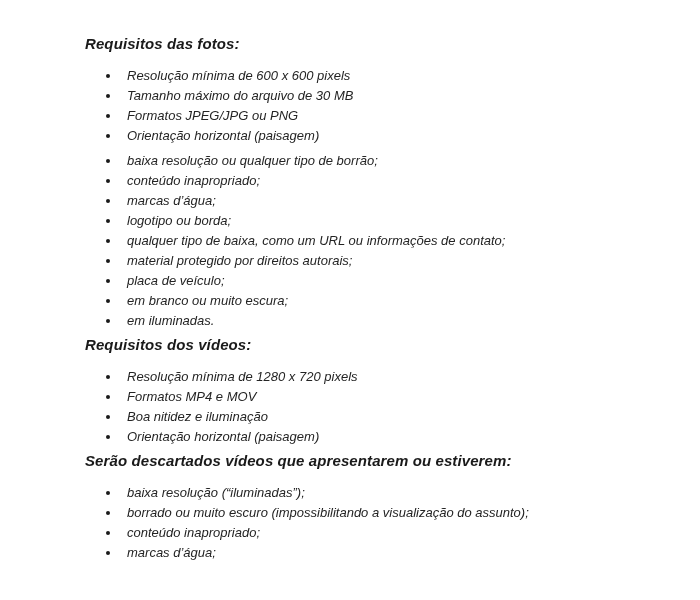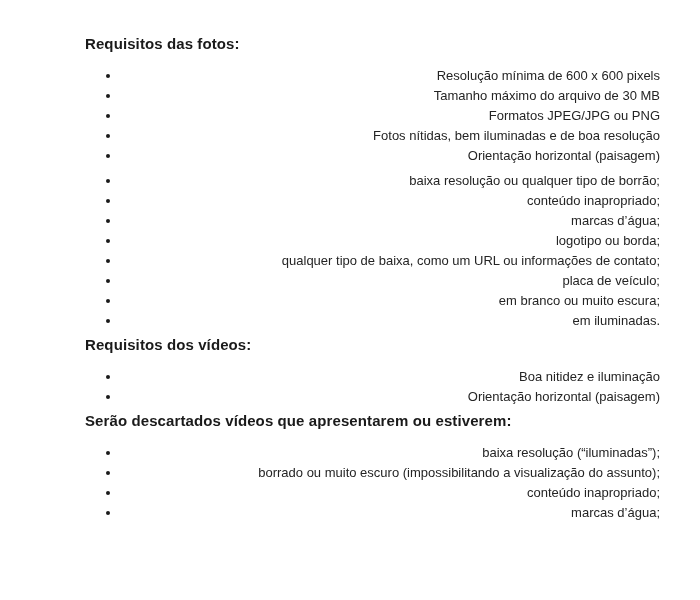--- a/index.html
+++ b/index.html
@@ -15,41 +15,40 @@
     font-family: "Liberation Sans", sans-serif;
     color: #222222;
   }
   .page {
     width: 700px;
     height: 600px;
     padding: 35px 40px 0 85px;
     overflow: hidden;
     background: #ffffff;
   }
-  .doc-section { margin: 0; }
+  .doc-section { margin: 0; font-style: italic; }
   .section-heading {
     font-size: 15px;
     font-weight: bold;
     line-height: 17px;
     margin: 0 0 14px 0;
     color: #1a1a1a;
     letter-spacing: 0.1px;
   }
   ul.bullet-list {
     list-style: none;
     margin: 0 0 5px 0;
     padding: 0;
   }
   li.bullet-item {
     position: relative;
     padding-left: 42px;
     font-size: 13px;
     line-height: 20px;
     color: #242424;
-    text-align: right;
   }
   li.bullet-item::before {
     content: '';
     position: absolute;
     left: 21px;
     top: 8px;
     width: 4px;
     height: 4px;
     border-radius: 50%;
     background: #1a1a1a;
@@ -59,41 +58,43 @@
 <body>
 
 <main class="page">
   <div id="sections">
   <section class="doc-section">
     <h2 class="section-heading">Requisitos das fotos:</h2>
     <ul class="bullet-list">
           <li class="bullet-item">Resolução mínima de 600 x 600 pixels</li>
           <li class="bullet-item">Tamanho máximo do arquivo de 30 MB</li>
           <li class="bullet-item">Formatos JPEG/JPG ou PNG</li>
-          <li class="bullet-item">Fotos nítidas, bem iluminadas e de boa resolução</li>
           <li class="bullet-item">Orientação horizontal (paisagem)</li>
         </ul>
   </section>
 
   <section class="doc-section">
     <ul class="bullet-list">
           <li class="bullet-item">baixa resolução ou qualquer tipo de borrão;</li>
           <li class="bullet-item">conteúdo inapropriado;</li>
           <li class="bullet-item">marcas d’água;</li>
           <li class="bullet-item">logotipo ou borda;</li>
           <li class="bullet-item">qualquer tipo de baixa, como um URL ou informações de contato;</li>
+          <li class="bullet-item">material protegido por direitos autorais;</li>
           <li class="bullet-item">placa de veículo;</li>
           <li class="bullet-item">em branco ou muito escura;</li>
           <li class="bullet-item">em iluminadas.</li>
         </ul>
   </section>
 
   <section class="doc-section">
     <h2 class="section-heading">Requisitos dos vídeos:</h2>
     <ul class="bullet-list">
+          <li class="bullet-item">Resolução mínima de 1280 x 720 pixels</li>
+          <li class="bullet-item">Formatos MP4 e MOV</li>
           <li class="bullet-item">Boa nitidez e iluminação</li>
           <li class="bullet-item">Orientação horizontal (paisagem)</li>
         </ul>
   </section>
 
   <section class="doc-section">
     <h2 class="section-heading">Serão descartados vídeos que apresentarem ou estiverem:</h2>
     <ul class="bullet-list">
           <li class="bullet-item">baixa resolução (“iluminadas”);</li>
           <li class="bullet-item">borrado ou muito escuro (impossibilitando a visualização do assunto);</li>

